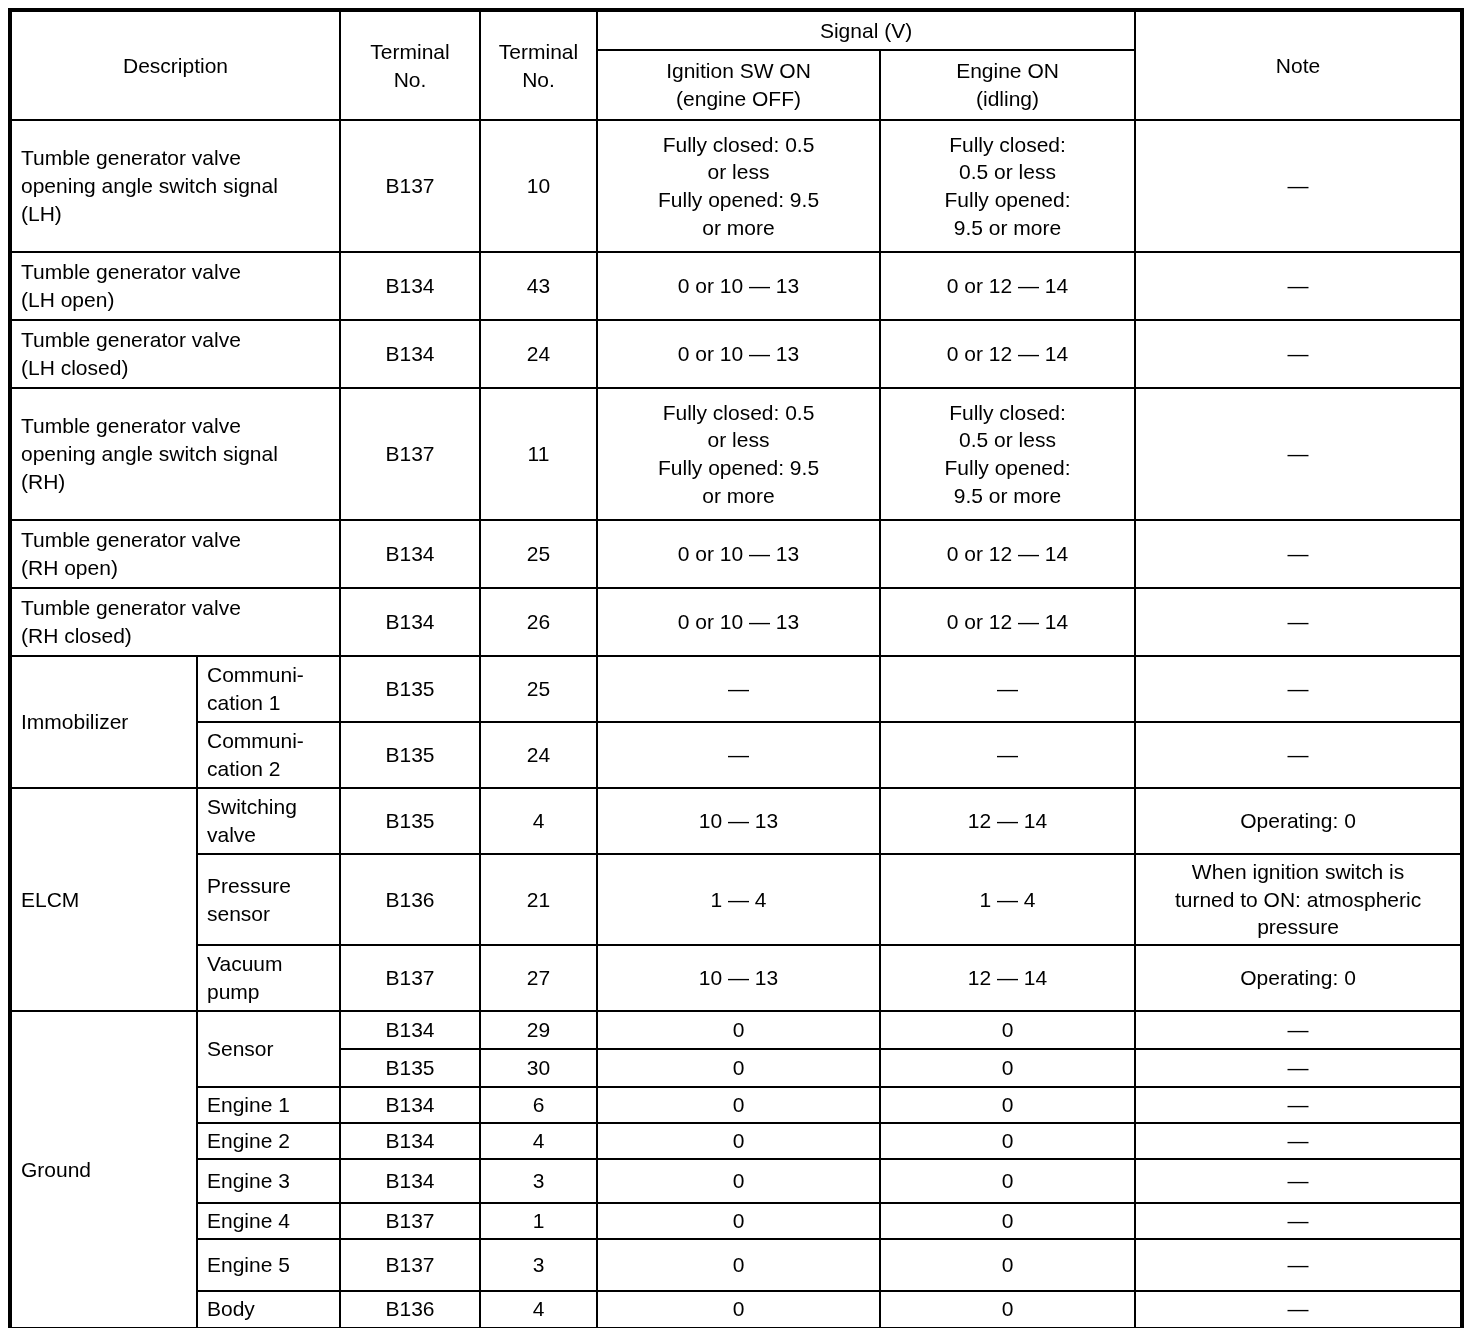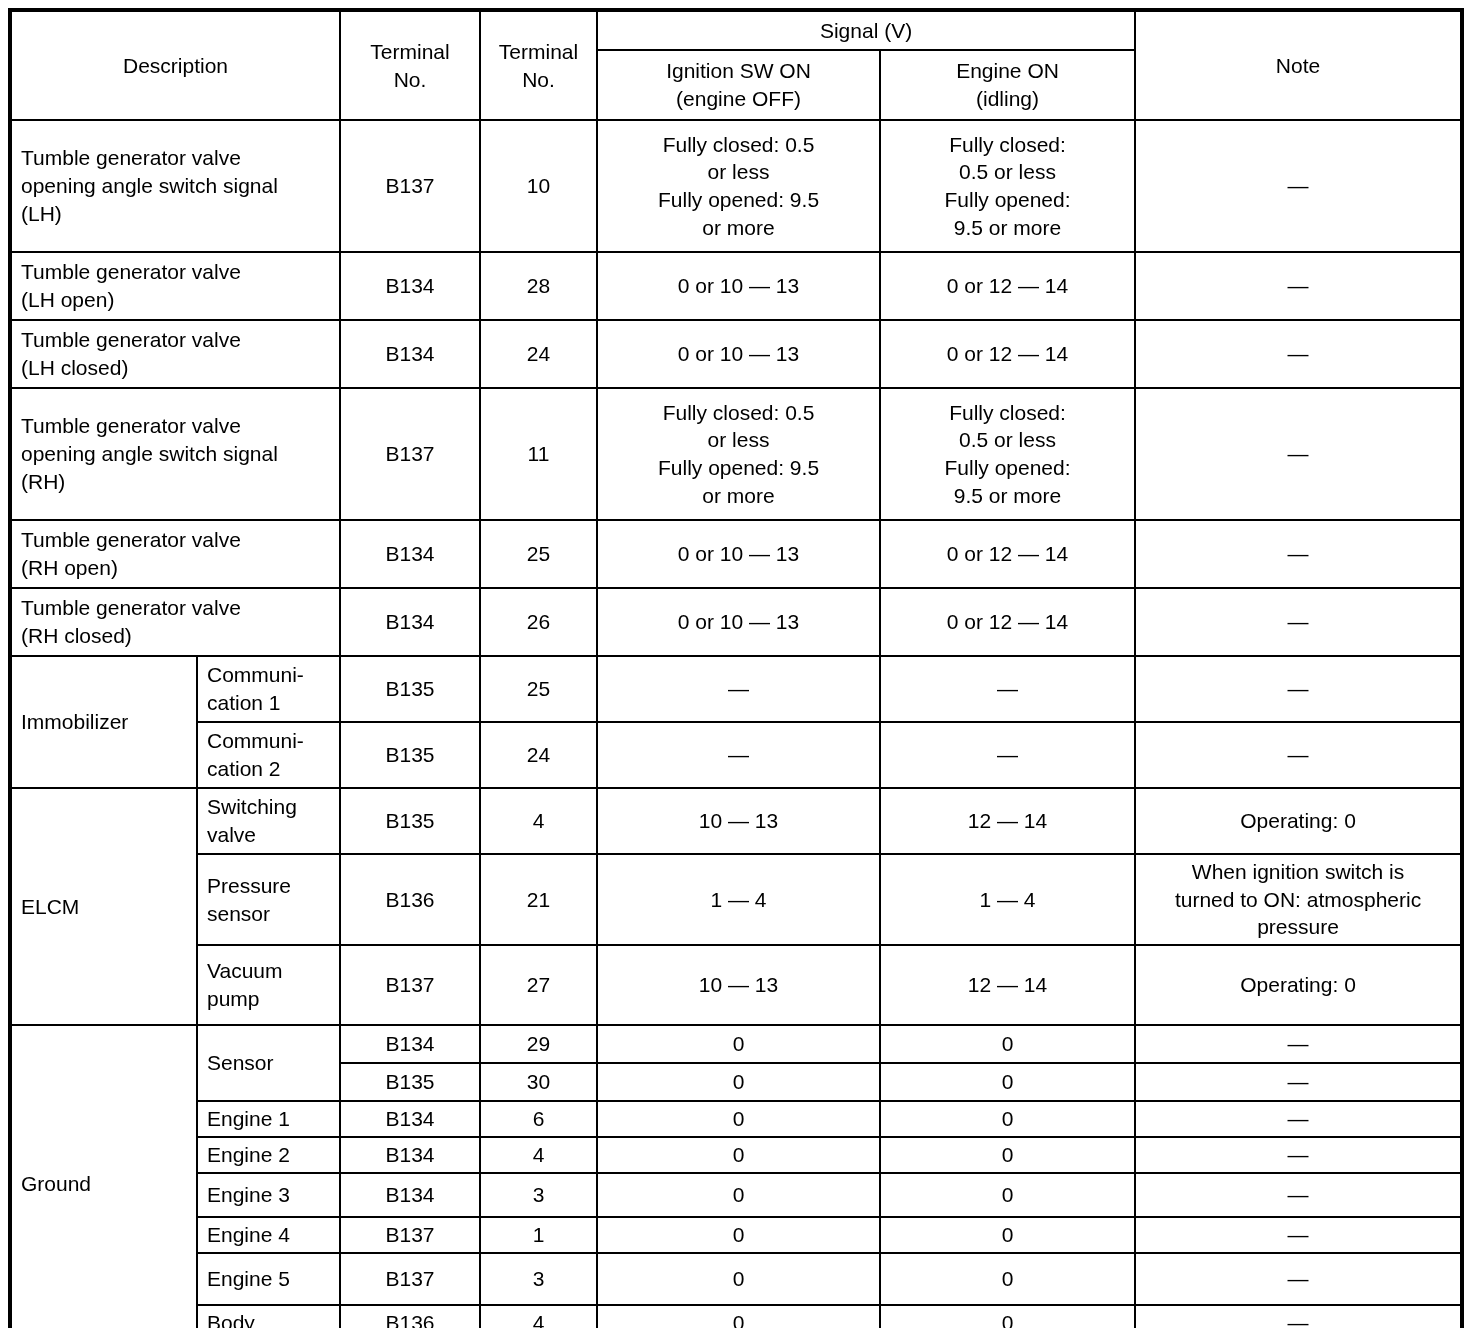--- a/index.html
+++ b/index.html
@@ -79,21 +79,21 @@
         <td>Fully closed:
 0.5 or less
 Fully opened:
 9.5 or more</td>
         <td>—</td>
       </tr>
       <tr style="height:68px">
         <td colspan="2" class="desc">Tumble generator valve
 (LH open)</td>
         <td>B134</td>
-        <td>28</td>
+        <td>43</td>
         <td>0 or 10 — 13</td>
         <td>0 or 12 — 14</td>
         <td>—</td>
       </tr>
       <tr style="height:68px">
         <td colspan="2" class="desc">Tumble generator valve
 (LH closed)</td>
         <td>B134</td>
         <td>24</td>
         <td>0 or 10 — 13</td>
@@ -169,21 +169,21 @@
         <td class="desc">Pressure
 sensor</td>
         <td>B136</td>
         <td>21</td>
         <td>1 — 4</td>
         <td>1 — 4</td>
         <td>When ignition switch is
 turned to ON: atmospheric
 pressure</td>
       </tr>
-      <tr style="height:80px">
+      <tr style="height:66px">
         <td class="desc">Vacuum
 pump</td>
         <td>B137</td>
         <td>27</td>
         <td>10 — 13</td>
         <td>12 — 14</td>
         <td>Operating: 0</td>
       </tr>
 
       <tr style="height:38px">

